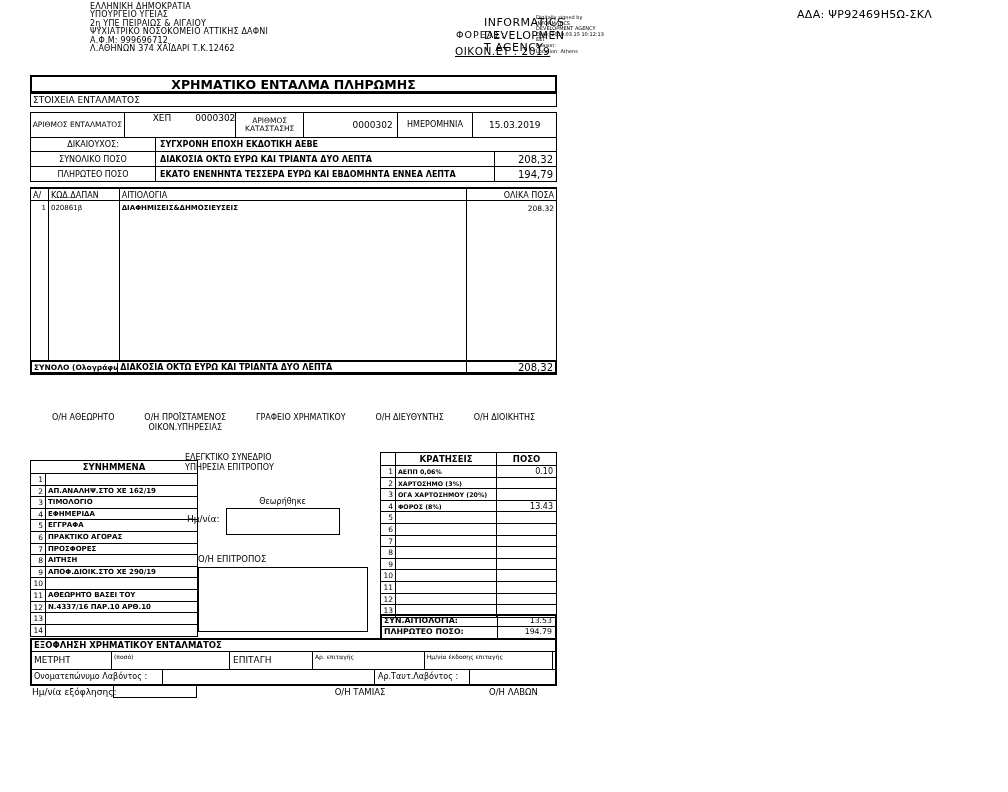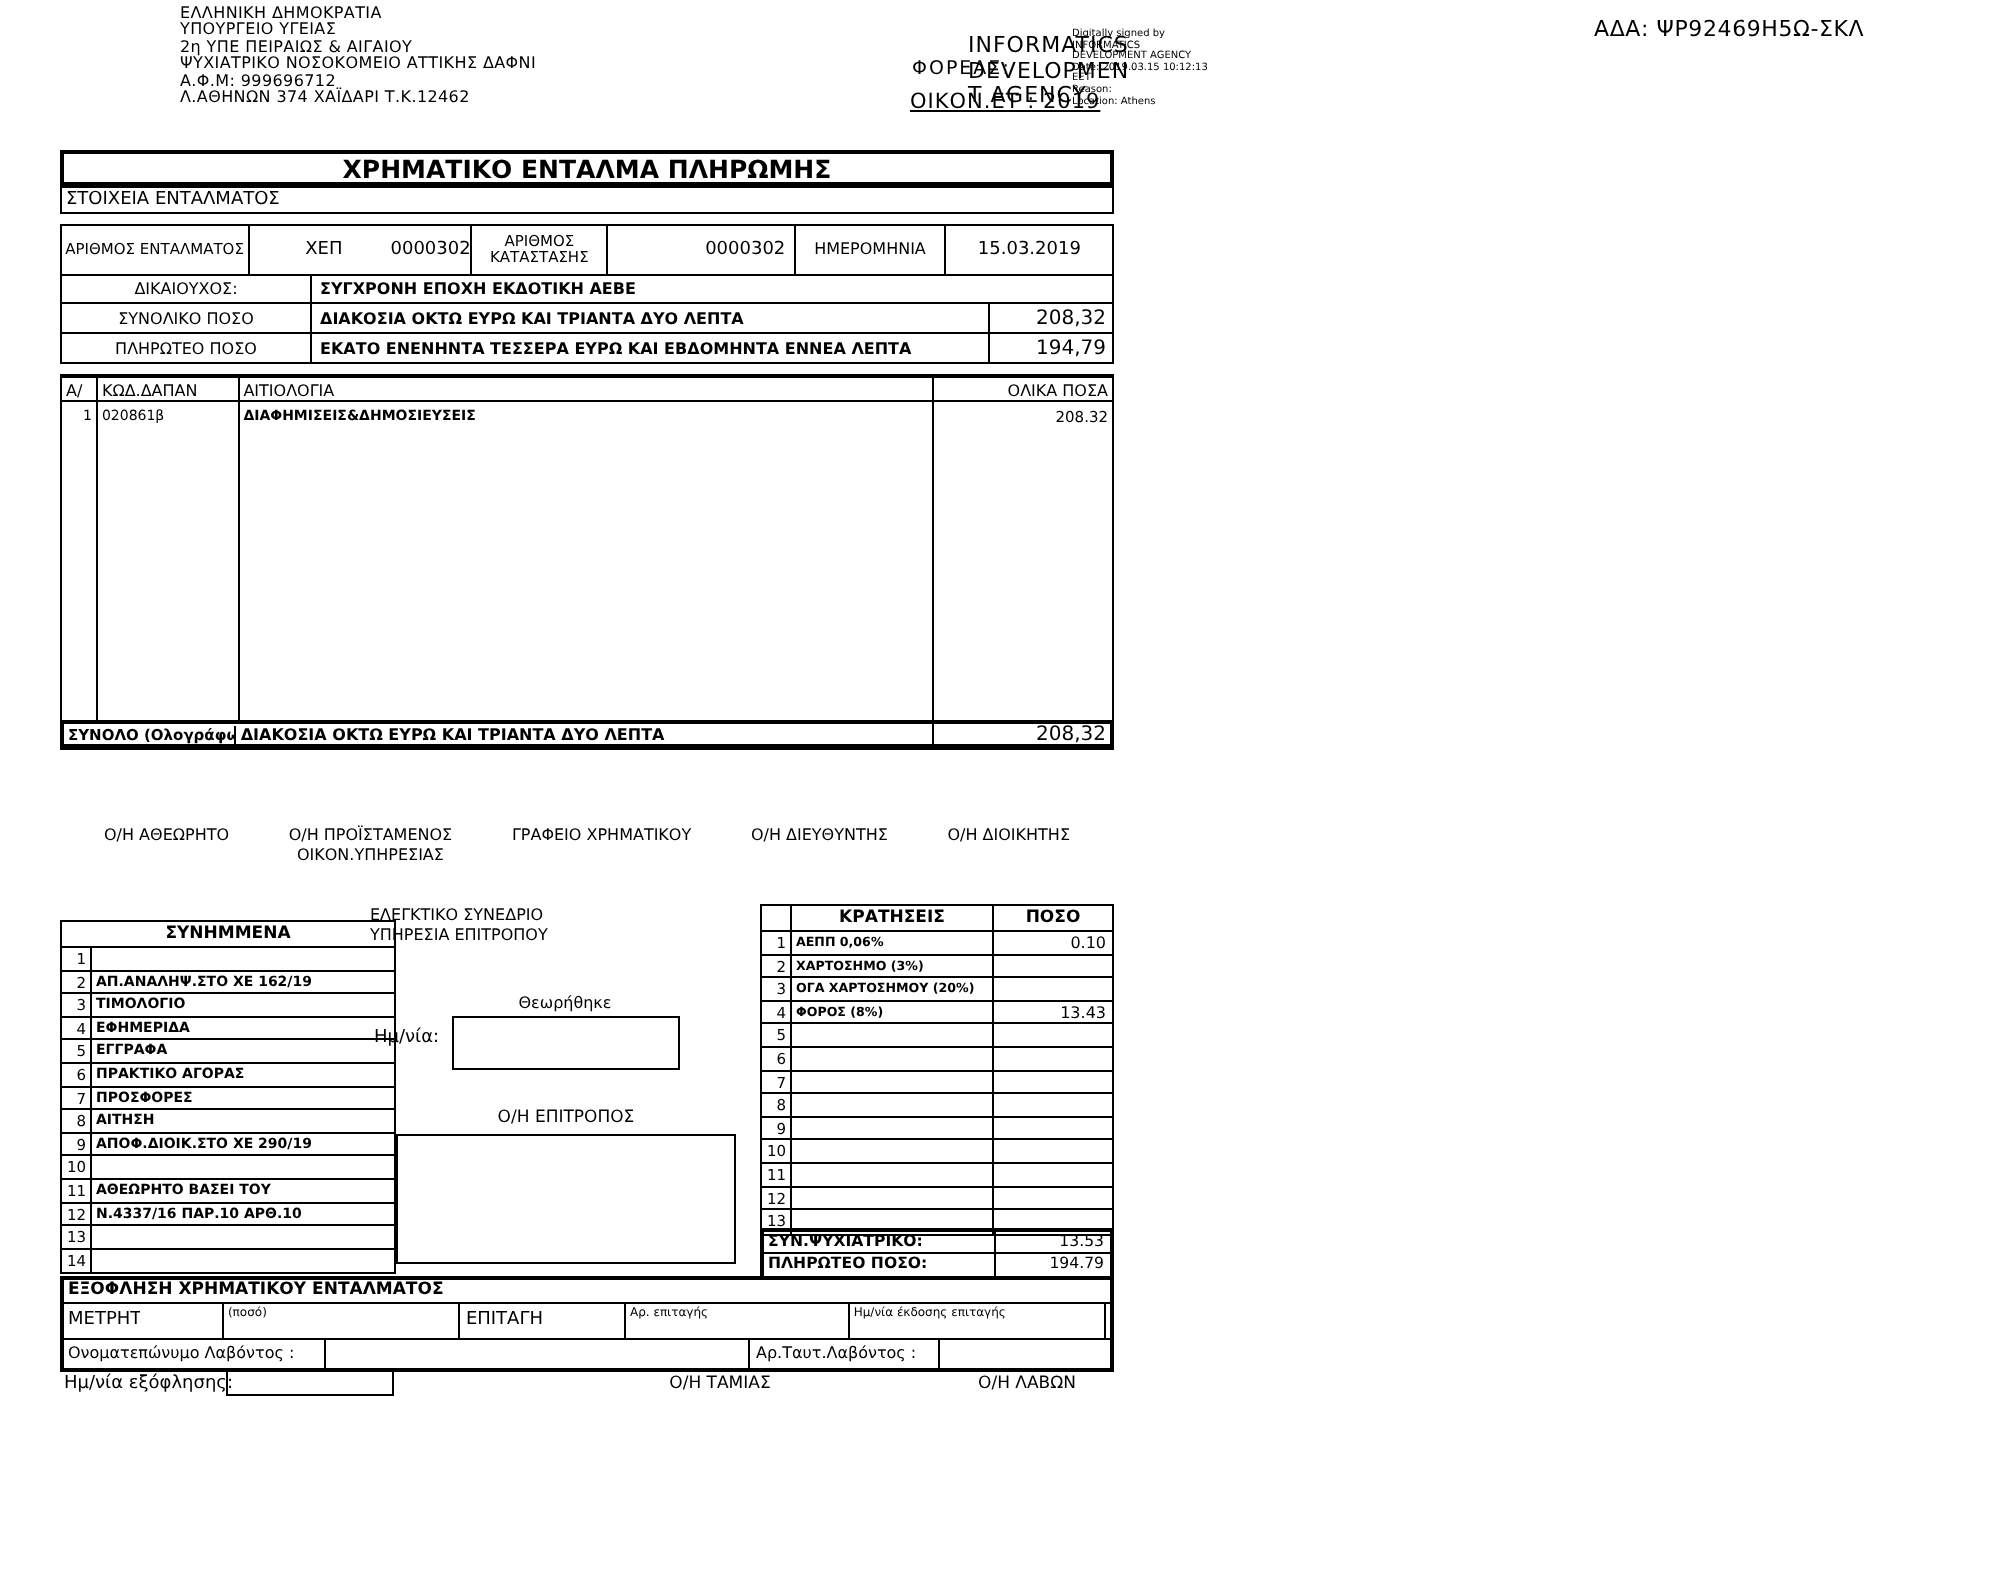--- a/index.html
+++ b/index.html
@@ -31,21 +31,21 @@
 
   .title-box { border:2px solid #000; height:18px; line-height:15px; font-size:12.5px; }
   .section-box { border:1px solid #000; margin-top:0px; height:14px; line-height:13px; font-size:9px; padding-left:2px; }
 
   .info-row { display:flex; border:1px solid #000; margin-top:-1px; }
   .info-row > div { border-left:1px solid #000; overflow:hidden; }
   .info-row > div:first-child { border-left:none; }
   .r1 { margin-top:5px; height:26px; border-width:1px; }
   .lbl2 { font-size:7.5px; line-height:8.5px; display:flex; align-items:center; justify-content:center; text-align:center; }
   .r1 .c1 { width:93px; }
-  .r1 .c2 { width:112px; display:flex; justify-content:space-between; align-items:center; font-size:9px; padding:0 3px 0 28px;gap:24px; }
+  .r1 .c2 { width:112px; display:flex; justify-content:space-between; font-size:9px; padding:0 3px 0 28px;gap:24px; }
   .r1 .c3 { width:68px; }
   .r1 .c4 { width:94px; font-size:9px; display:flex; align-items:center; justify-content:flex-end; padding-right:4px; }
   .r1 .c5 { width:76px; font-size:8px; }
   .r1 .c6 { width:84px; font-size:9px; display:flex; align-items:center; justify-content:center; }
 
   .r2 { height:15px; }
   .r2 .lab { width:124px; font-size:8px; display:flex; align-items:center; justify-content:center; }
   .r2 .val { flex:1; font-size:8px; font-weight:bold; display:flex; align-items:center; padding-left:4px; white-space:nowrap; }
   .r2 .amt { width:62px; font-size:10px; display:flex; align-items:center; justify-content:flex-end; padding-right:3px; }
 
@@ -76,21 +76,21 @@
   .attach .row { display:flex; border-bottom:1px solid #000; height:11.6px; }
   .attach .row:last-child { border-bottom:none; }
   .attach .num { width:15px; border-right:1px solid #000; text-align:right; padding-right:2px; font-size:7.5px; line-height:11px; }
   .attach .txt { flex:1; padding-left:2px; line-height:11px; white-space:nowrap; overflow:hidden; font-weight:bold; }
 
   
   .audit-title { left:185px; top:453px; width:158px; text-align:left; font-size:8px; line-height:10px; }
   .approved { left:225px; top:497px; width:115px; text-align:center; font-size:8px; }
   .date-label { left:187px; top:514px; font-size:9px; }
   .date-box { left:226px; top:508px; width:114px; height:27px; border:1px solid #000; }
-  .commissioner-label { left:198px; top:554px; width:170px; text-align:center; font-size:8.5px; }
+  .commissioner-label { left:198px; top:554px; width:170px; text-align:left; font-size:8.5px; }
   .commissioner-box { left:198px; top:567px; width:170px; height:65px; border:1px solid #000; }
 
   
   .deduct { left:380px; top:452px; width:177px; border:1px solid #000; font-size:8px; }
   .deduct .hd { display:flex; border-bottom:1px solid #000; height:13px; line-height:12px; }
   .deduct .hd .n { width:15px; border-right:1px solid #000; }
   .deduct .hd .k { width:101px; border-right:1px solid #000; text-align:center; font-size:8.5px; font-weight:bold; }
   .deduct .hd .p { flex:1; text-align:center; font-size:8.5px; font-weight:bold; }
   .deduct .row { display:flex; border-bottom:1px solid #000; height:11.6px; }
   .deduct .row:last-child { border-bottom:none; }
@@ -381,21 +381,21 @@
       </div>
     <div class="row">
         <div class="num">13</div>
         <div class="txt"></div>
         <div class="amt"></div>
       </div>
   </div>
 
   <div class="abs deduct-tot">
     <div class="trow">
-      <div class="tl">ΣΥΝ.ΨΥΧΙΑΤΡΙΚΟ:</div>
+      <div class="tl">ΣΥΝ.ΑΙΤΙΟΛΟΓΙΑ:</div>
       <div class="tv">13.53</div>
     </div>
     <div class="trow">
       <div class="tl">ΠΛΗΡΩΤΕΟ ΠΟΣΟ:</div>
       <div class="tv">194.79</div>
     </div>
   </div>
 
   <div class="abs payoff">
     <div class="hd">ΕΞΟΦΛΗΣΗ ΧΡΗΜΑΤΙΚΟΥ ΕΝΤΑΛΜΑΤΟΣ</div>

